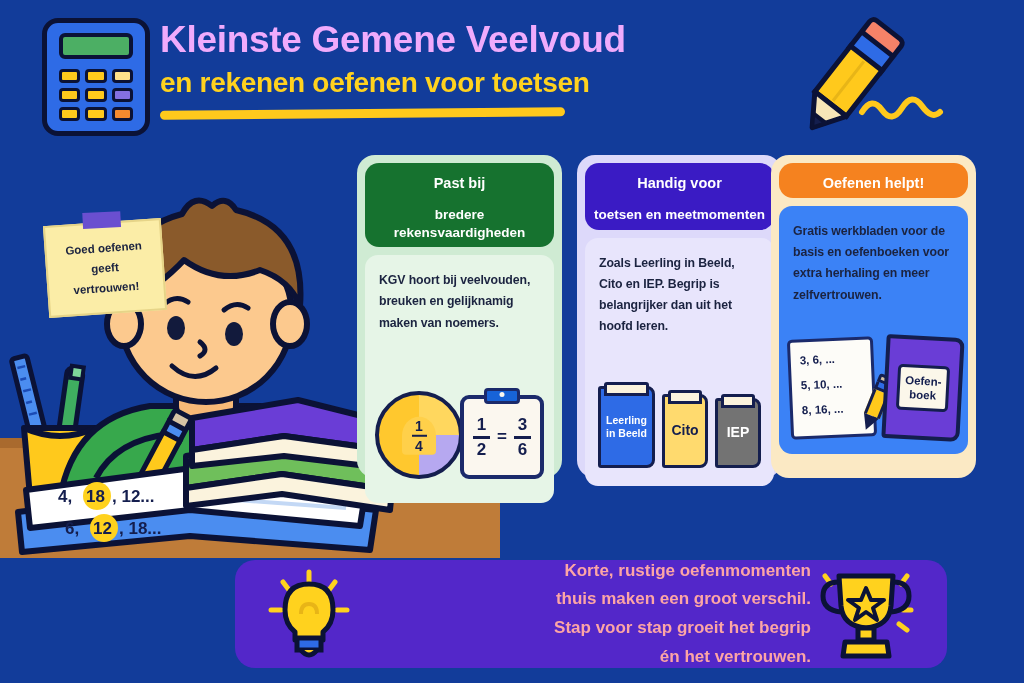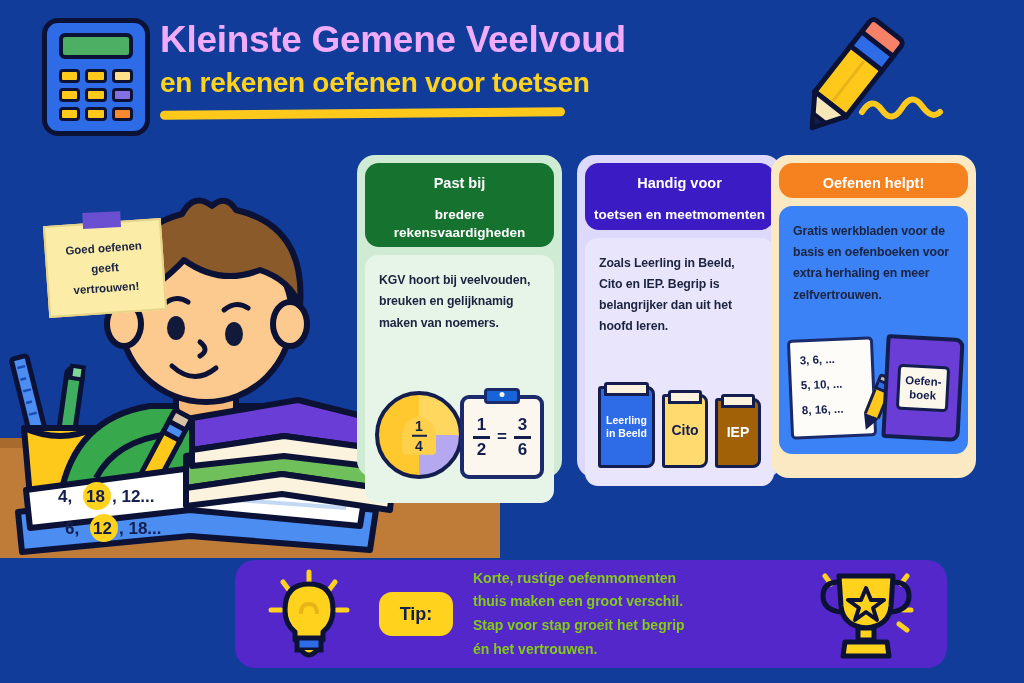--- a/index.html
+++ b/index.html
@@ -126,21 +126,21 @@
         display: flex; align-items: center; justify-content: center; text-align: center; }
   .bk .lbl { font-size: 10.5px; font-weight: 700; line-height: 1.2; padding: 0 3px; }
   .bk::before {
     content: ''; position: absolute; left: 3px; right: 3px; top: -7px; height: 8px;
     background: #FBF3DD; border: 3px solid #141E4E; border-radius: 3px 3px 0 0;
   }
   #bk-lib { width: 57px; height: 82px; background: #2E6BE6; }
   #bk-lib .lbl { color: #fff; }
   #bk-cito { width: 46px; height: 74px; background: #FFDA6E; }
   #bk-cito .lbl { color: #141E4E; font-size: 14px; }
-  #bk-iep { width: 46px; height: 70px; background: #a16207; }
+  #bk-iep { width: 46px; height: 70px; background: #737373; }
   #bk-iep .lbl { color: #fff; font-size: 14px; }
 
   
   .c3-art { position: absolute; left: 6px; right: 4px; bottom: 10px; height: 108px; }
   .worksheet {
     position: absolute; left: 4px; top: 2px; width: 86px; height: 100px;
     background: #FDFCF8; border: 3.5px solid #1B2A6B; border-radius: 5px;
     transform: rotate(-2.5deg); padding: 12px 0 0 9px;
   }
   .worksheet .row {
@@ -194,21 +194,21 @@
     position: absolute; left: 235px; top: 560px; width: 712px; height: 108px;
     background: #5327C9; border-radius: 20px;
     display: flex; align-items: center; padding: 0 26px;
   }
   .tip-pill {
     width: 74px; height: 44px; background: #FFD21E; border-radius: 13px;
     display: flex; align-items: center; justify-content: center;
     font-size: 18px; font-weight: 700; color: #141E4E; margin: 0 20px 0 22px;
     flex: 0 0 auto;
   }
-  .tip-text { color: #84cc16; font-size: 14px; font-weight: 700; line-height: 1.68; flex: 1; }
+  .tip-text { color: #fca5a5; font-size: 17px; font-weight: 700; line-height: 1.68; flex: 1; text-align: right; }
 
   .svgbox { display: block; }
 </style>
 </head>
 <body>
 
 <div class="stage">
 
   <div class="calculator">
     <div class="calc-display"></div>
@@ -437,21 +437,20 @@
           <line x1="74" y1="16" x2="68" y2="24"></line>
           <line x1="10" y1="44" x2="20" y2="44"></line>
           <line x1="86" y1="44" x2="76" y2="44"></line>
         </g>
         <path d="M48 18 q-24 0 -24 26 q0 14 10 22 l0 8 l28 0 l0 -8 q10 -8 10 -22 q0 -26 -24 -26 Z" fill="#FFD21E" stroke="#0B1236" stroke-width="5" stroke-linejoin="round"></path>
         <path d="M40 48 q0 -10 8 -10 q8 0 8 10" fill="none" stroke="#E8B517" stroke-width="4"></path>
         <rect x="36" y="72" width="24" height="12" fill="#2E6BE6" stroke="#0B1236" stroke-width="5"></rect>
         <path d="M40 84 q8 10 16 0" fill="#FFD21E" stroke="#0B1236" stroke-width="5"></path>
       </svg>
     </div>
-    <div class="tip-pill">Tip:</div>
     <div class="tip-text">
       <div>Korte, rustige oefenmomenten</div>
       <div>thuis maken een groot verschil.</div>
       <div>Stap voor stap groeit het begrip</div>
       <div>én het vertrouwen.</div>
     </div>
     <div>
       <svg class="svgbox" width="110" height="96" viewBox="0 0 110 96">
         <g stroke="#FFD21E" stroke-width="5" stroke-linecap="round">
           <line x1="14" y1="10" x2="20" y2="18"></line>

